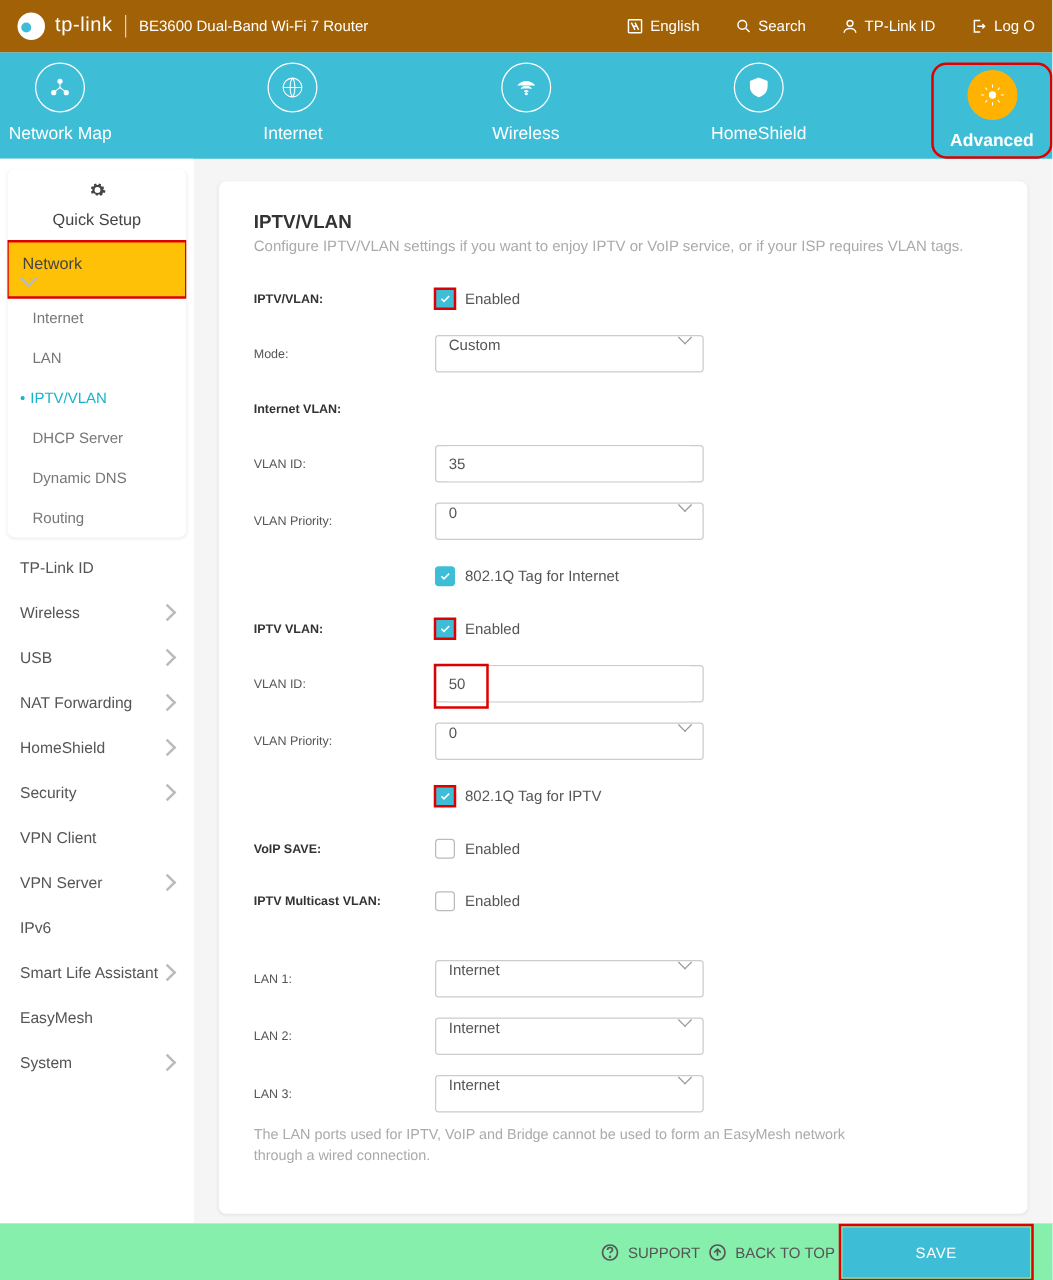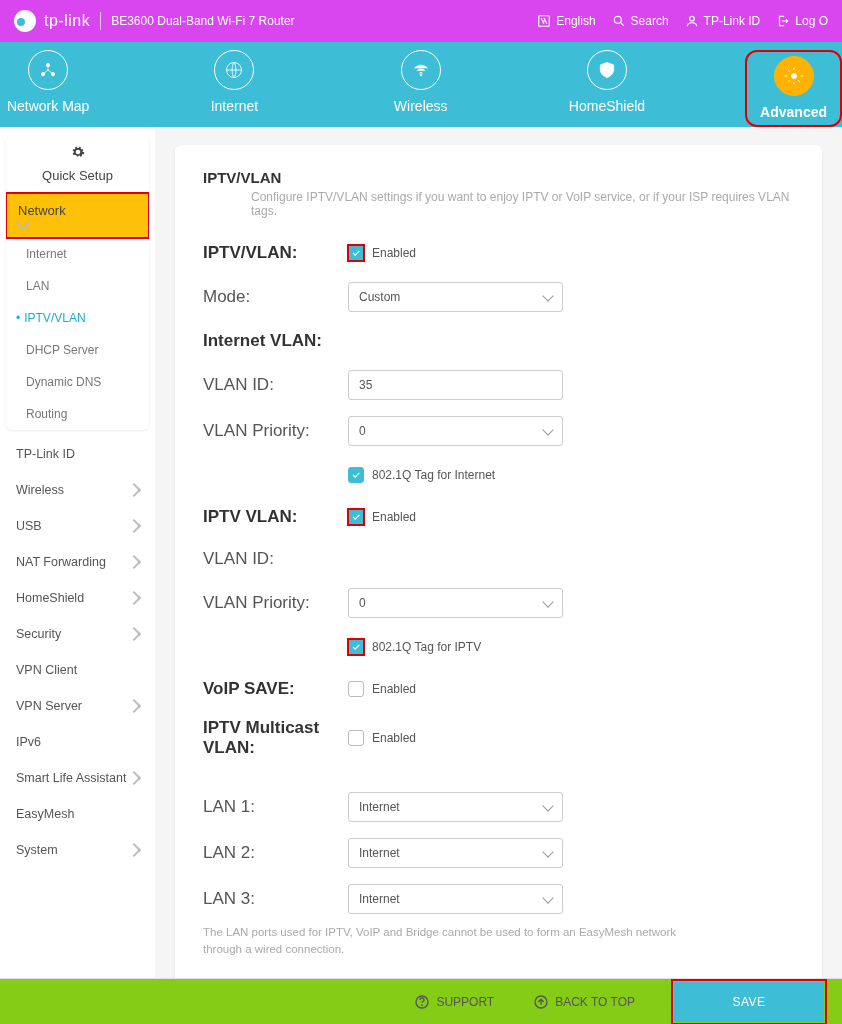--- a/index.html
+++ b/index.html
@@ -1,26 +1,26 @@
 <!DOCTYPE html>
 <html><head>
 <meta charset="utf-8">
 <style>
   * { box-sizing: border-box; margin: 0; padding: 0; font-family: Arial, Helvetica, sans-serif; }
   body { background: #f5f5f5; font-size: 13px; color: #555; width: 842px; }
 
   
-  .topbar { background: #d946ef; color: #fff; height: 42px; display: flex; align-items: center; padding: 0 14px; }
+  .topbar { background: #a16207; color: #fff; height: 42px; display: flex; align-items: center; padding: 0 14px; }
   .brand { display: flex; align-items: center; gap: 8px; }
   .brand-logo { width: 22px; height: 22px; border-radius: 50%; background: #fff; position: relative; }
   .brand-logo::after { content: ""; position: absolute; left: 3px; top: 8px; width: 8px; height: 8px; border-radius: 50%; background: #3ebed6; }
   .brand-text { font-size: 16px; letter-spacing: .5px; }
   .vdiv { width: 1px; height: 18px; background: rgba(255,255,255,.7); margin: 0 10px; }
   .model { font-size: 12px; }
-  .topbar-right { margin-left: auto; display: flex; gap: 16px; align-items: center; font-size: 12px; }
+  .topbar-right { margin-left: auto; display: flex; gap: 28px; align-items: center; font-size: 12px; }
   .tb-item { display: inline-flex; align-items: center; gap: 5px; cursor: pointer; }
   .tb-ico { width: 14px; height: 14px; }
   .tb-ico svg { width: 100%; height: 100%; fill: none; stroke: #fff; stroke-width: 2; }
 
   
   .navtabs { background: #3ebed6; height: 85px; display: flex; justify-content: center; gap: 90px; padding-top: 8px; }
   .nav-tab { width: 100px; text-align: center; color: #fff; cursor: pointer; font-size: 14px; }
   .nav-tab .circle { width: 40px; height: 40px; border: 1.5px solid #fff; border-radius: 50%; margin: 0 auto 8px; display: flex; align-items: center; justify-content: center; }
   .nav-tab .circle svg { width: 20px; height: 20px; fill: #fff; stroke: #fff; }
   .nav-tab.active .circle { background: #ffb300; border-color: #ffb300; }
@@ -40,44 +40,44 @@
   .sub-row.active { color: #17b3cc; }
   .sub-row.active::before { content: "•"; color: #17b3cc; margin-right: 4px; margin-left: -10px; }
   .side-plain { padding: 11px 16px; font-size: 12.5px; color: #555; cursor: pointer; display: flex; justify-content: space-between; align-items: center; }
   .chev { width: 10px; height: 10px; border-right: 2px solid #bbb; border-bottom: 2px solid #bbb; transform: rotate(-45deg); }
   .chev-down { transform: rotate(45deg); }
 
   
   .main { flex: 1; padding: 18px 20px 70px; }
   .card { background: #fff; border-radius: 6px; box-shadow: 0 1px 3px rgba(0,0,0,.08); padding: 24px 28px 28px; margin-bottom: 18px; }
   .section-title { font-size: 15px; font-weight: bold; color: #333; margin-bottom: 4px; }
-  .section-desc { font-size: 12px; color: #aaa; margin-bottom: 22px; margin-left: 48px; }
+  .section-desc { font-size: 12px; color: #aaa; margin-bottom: 22px; }
 
   .form-row { display: flex; align-items: center; margin-bottom: 16px; min-height: 26px; }
-  .form-label { width: 145px; font-size: 17px; color: #555; }
+  .form-label { width: 145px; font-size: 10px; color: #555; }
   .form-label.bold { font-weight: bold; color: #333; }
-  .input, .select { width: 215px; height: 30px; border: 1px solid #ccc; border-radius: 3px; padding: 0 10px; font-size: 12px; color: #555; background: #fff; position: relative; display: flex; align-items: center; }
+  .input, .select { width: 215px; height: 30px; border: 1px solid #ccc; border-radius: 3px; padding: 0 10px; font-size: 12px; color: #555; background: #fff; position: relative; display: flex; }
   .input input { border: none; outline: none; width: 100%; font-size: 12px; color: #555; }
   .select { cursor: pointer; justify-content: space-between; }
   .select .sel-chev { width: 8px; height: 8px; border-right: 1.5px solid #999; border-bottom: 1.5px solid #999; transform: rotate(45deg); margin-top: -3px; }
   .hl-input { position: relative; }
   .hl-input::after { content: ""; position: absolute; left: -2px; top: -2px; width: 40px; height: 32px; border: 2px solid #d00; pointer-events: none; }
   .hl-full::after { width: 217px; }
 
   .checkbox-wrap { display: inline-flex; align-items: center; gap: 8px; font-size: 12px; color: #555; }
   .cbx { width: 16px; height: 16px; border: 1px solid #bbb; border-radius: 3px; display: inline-flex; align-items: center; justify-content: center; cursor: pointer; flex-shrink: 0; }
   .cbx.checked { background: #3ebed6; border-color: #3ebed6; }
   .cbx.checked svg { width: 10px; height: 10px; stroke: #fff; stroke-width: 3; fill: none; }
   .cbx-hl { position: relative; }
   .cbx-hl::before { content: ""; position: absolute; left: -2px; top: -2px; right: -2px; bottom: -2px; border: 2px solid #d00; }
 
   .note { font-size: 11.5px; color: #aaa; margin-top: -6px; margin-bottom: 8px; max-width: 500px; line-height: 1.5; }
 
   
-  .footer { position: fixed; left: 0; bottom: 0; width: 842px; height: 46px; background: #84cc16; border-top: 1px solid #e0e0e0; display: flex; align-items: center; justify-content: flex-end; gap: 39px; padding: 0 18px; font-size: 12px; color: #555; }
+  .footer { position: fixed; left: 0; bottom: 0; width: 842px; height: 46px; background: #86efac; border-top: 1px solid #e0e0e0; display: flex; align-items: center; justify-content: flex-end; gap: 6px; padding: 0 18px; font-size: 12px; color: #555; }
   .footer-item { display: inline-flex; align-items: center; gap: 6px; cursor: pointer; }
   .save-btn { background: #3ebed6; color: #fff; width: 150px; height: 40px; display: flex; align-items: center; justify-content: center; font-size: 12px; letter-spacing: .5px; cursor: pointer; border: none; }
   .save-wrap { outline: 2px solid #d00; outline-offset: 1px; }
   .footer-item svg { width: 16px; height: 16px; stroke: #555; fill: none; stroke-width: 2; }
 
   .gear-ico svg { width: 14px; height: 14px; fill: #444; }
 </style>
 </head>
 <body>
 
@@ -301,20 +301,23 @@
               <svg viewBox="0 0 24 24">
                 <path d="M5 12l5 5L20 7"></path>
               </svg>
             </span>
           <span>Enabled</span>
         </div>
       </div>
 
       <div class="form-row">
         <div class="form-label">VLAN ID:</div>
+        <div class="input hl-input">
+            <input value="50" style="">
+          </div>
       </div>
 
       <div class="form-row">
         <div class="form-label">VLAN Priority:</div>
         <div class="select">
           <span>0</span>
           <span class="sel-chev"></span>
         </div>
       </div>
 

